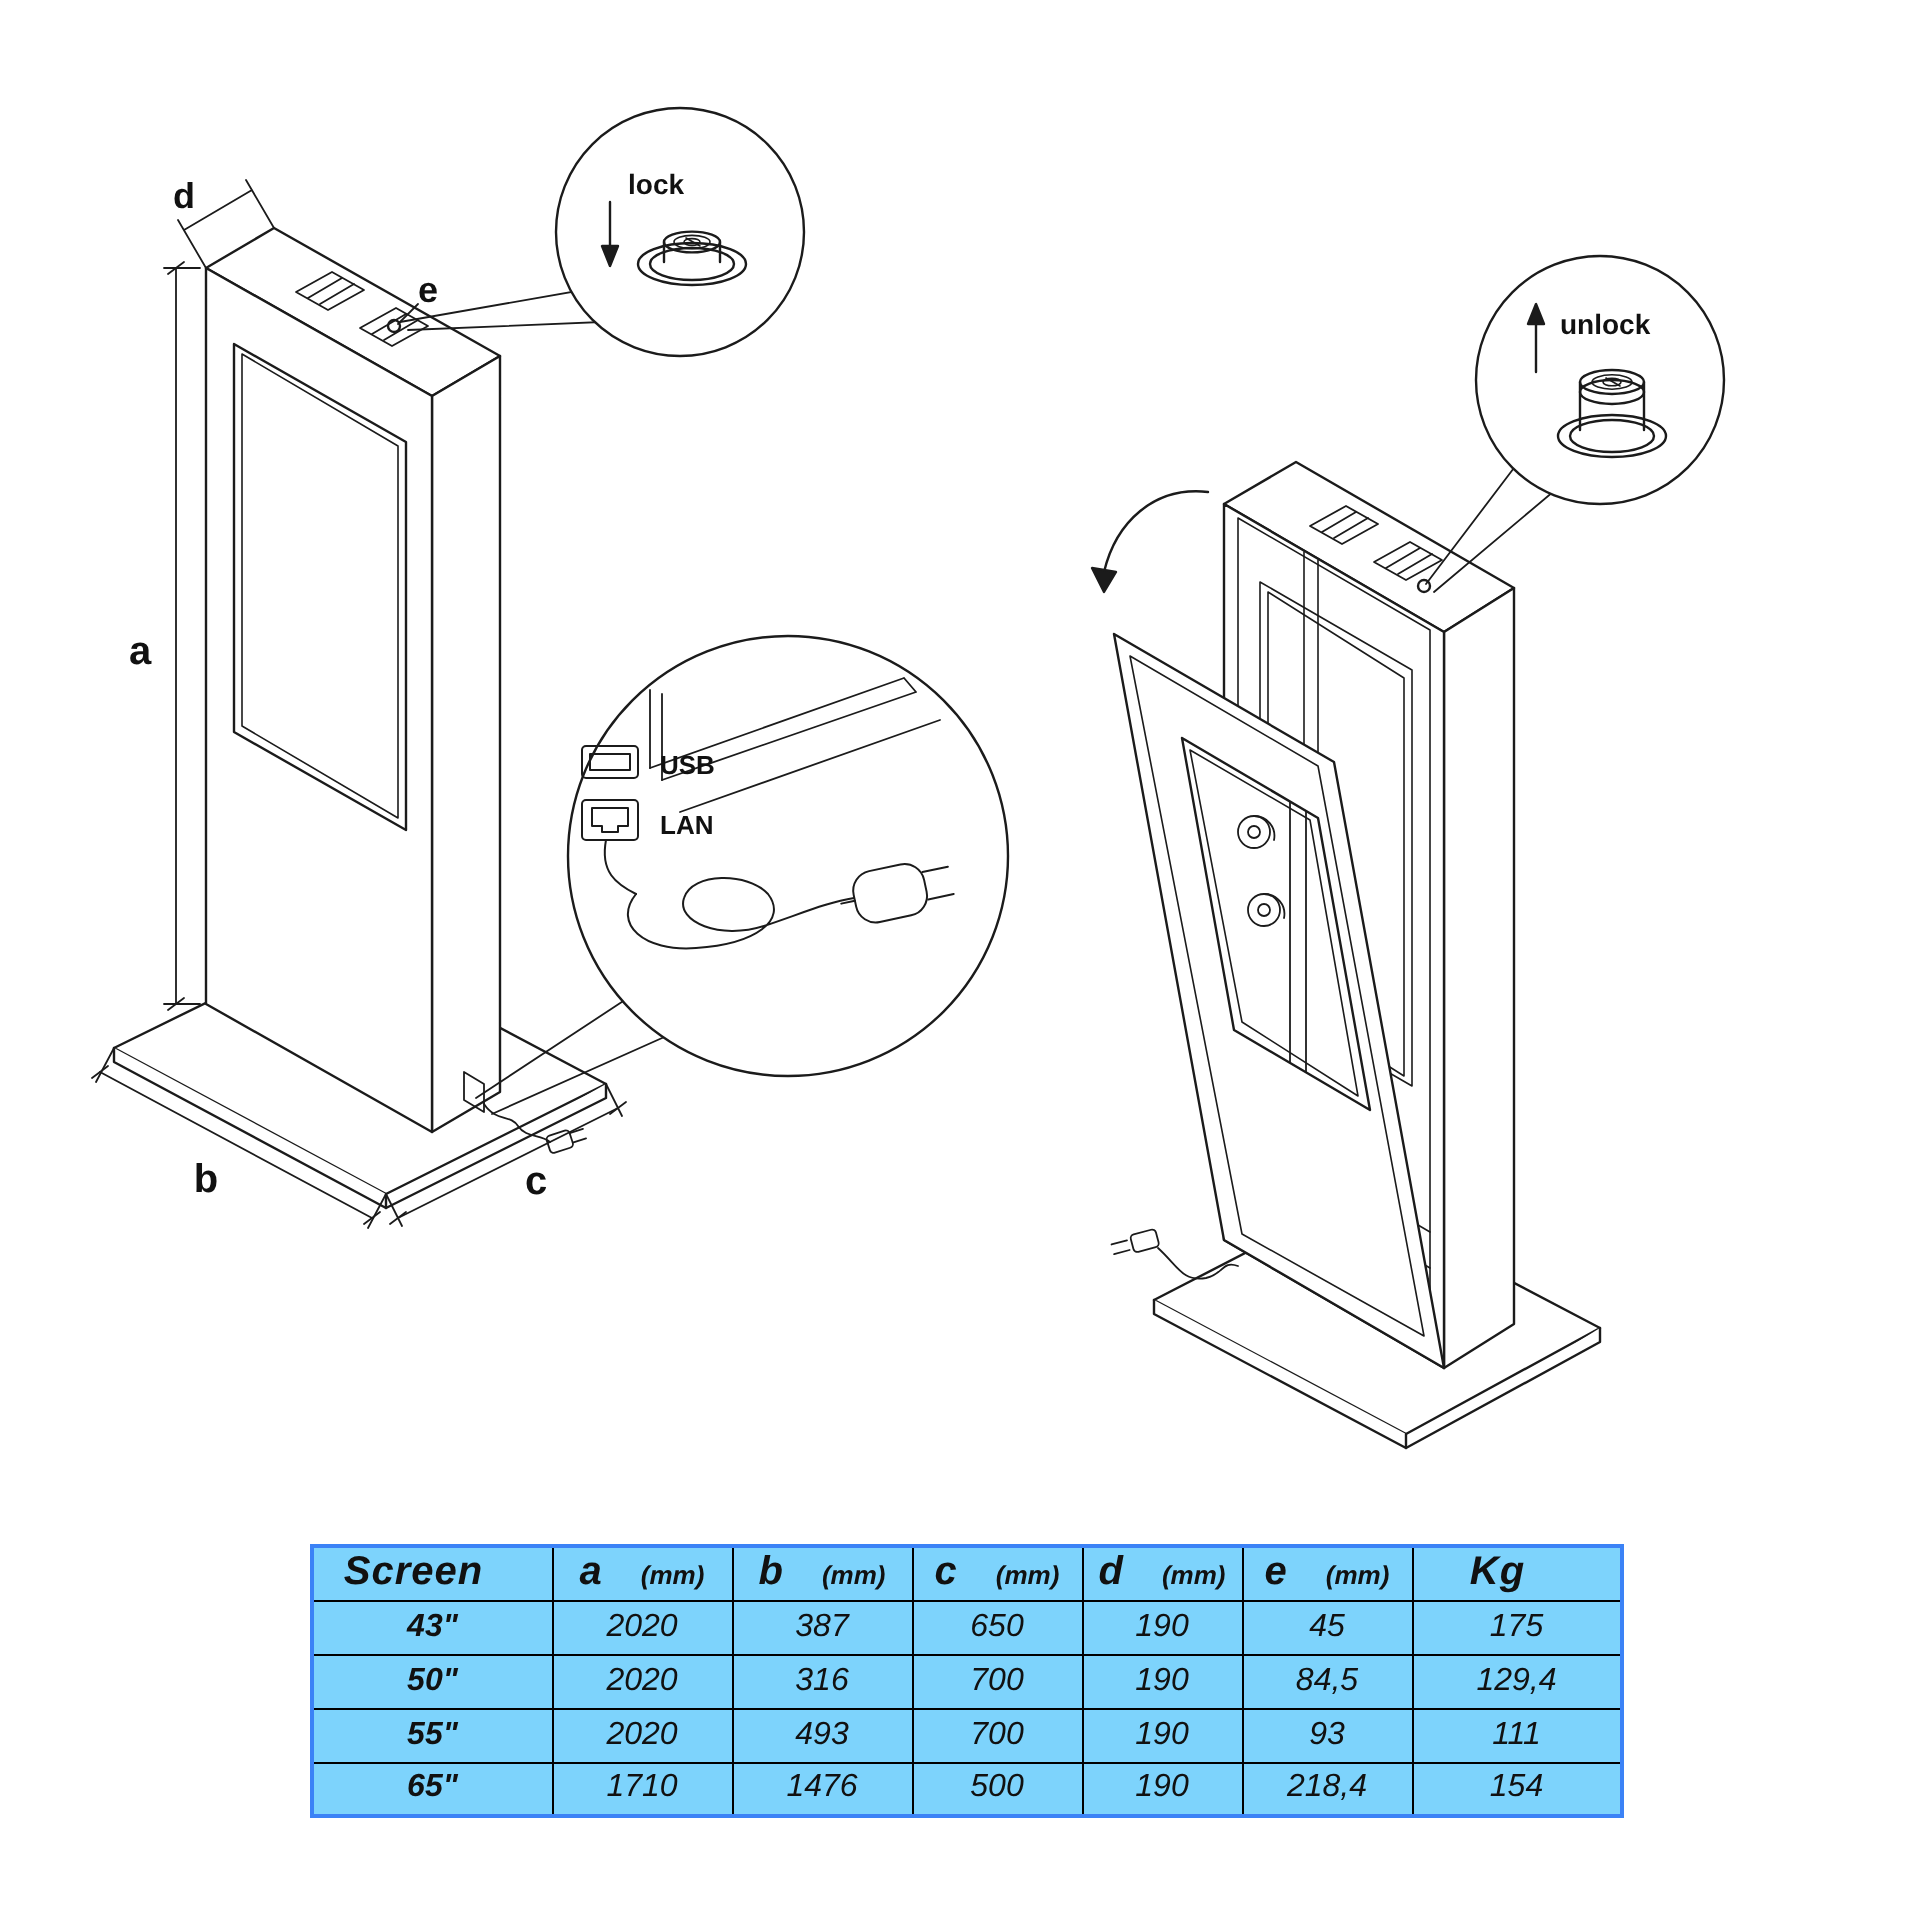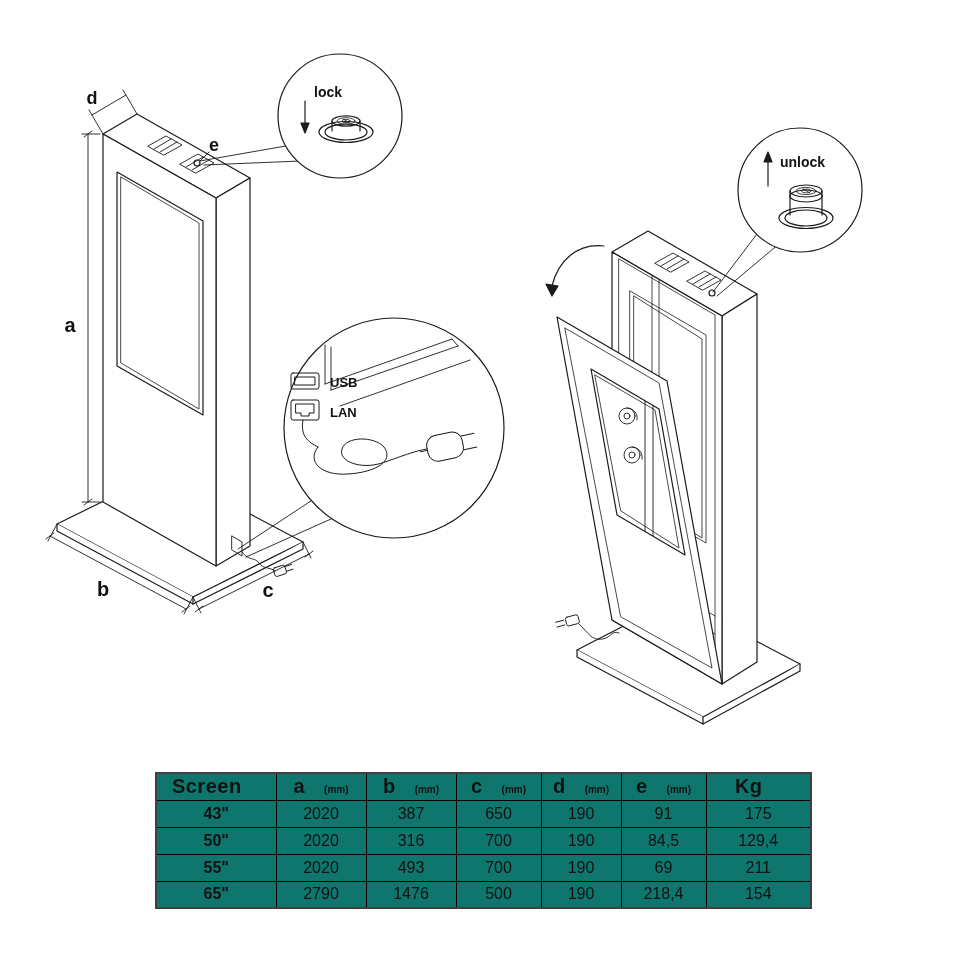--- a/index.html
+++ b/index.html
@@ -11,31 +11,31 @@
   }
   .canvas {
     position:relative; width:962px; height:962px;
     background:#ffffff; overflow:hidden;
   }
   svg.diagram { position:absolute; left:0; top:0; }
 
   .spec-table {
     position:absolute; left:155px; top:772px; width:655px;
     border-collapse:collapse; table-layout:fixed;
-    border:2px solid #404040; background:#0f766e;
+    border:2px solid #3b82f6; background:#7dd3fc;font-style:italic;
   }
   .spec-table th, .spec-table td {
     border:1px solid #000;
     height:27px; padding:0 2px;
     text-align:center; vertical-align:middle;
     white-space:nowrap; color:#111;
   }
   .spec-table th { font-weight:700; }
   .th-main { font-size:20px; font-weight:700; letter-spacing:0.5px; }
-  .th-unit { font-size:10px; font-weight:700; margin-left:19px; }
+  .th-unit { font-size:13px; font-weight:700; margin-left:19px; }
   .spec-table td { font-size:16px; }
   .spec-table td.screen-col { font-weight:700; }
 </style>
 </head>
 <body>
 
 <div class="canvas">
 
 <svg class="diagram" width="962" height="962" viewBox="0 0 962 962">
   <defs>
@@ -264,44 +264,44 @@
       <th><span class="th-main">Kg</span><span class="th-unit"></span></th>
     </tr>
   </thead>
   <tbody>
     <tr>
       <td class="screen-col">43"</td>
       <td>2020</td>
       <td>387</td>
       <td>650</td>
       <td>190</td>
-      <td>91</td>
+      <td>45</td>
       <td>175</td>
     </tr>
     <tr>
       <td class="screen-col">50"</td>
       <td>2020</td>
       <td>316</td>
       <td>700</td>
       <td>190</td>
       <td>84,5</td>
       <td>129,4</td>
     </tr>
     <tr>
       <td class="screen-col">55"</td>
       <td>2020</td>
       <td>493</td>
       <td>700</td>
       <td>190</td>
-      <td>69</td>
-      <td>211</td>
+      <td>93</td>
+      <td>111</td>
     </tr>
     <tr>
       <td class="screen-col">65"</td>
-      <td>2790</td>
+      <td>1710</td>
       <td>1476</td>
       <td>500</td>
       <td>190</td>
       <td>218,4</td>
       <td>154</td>
     </tr>
   </tbody>
 </table>
 
 </div>

